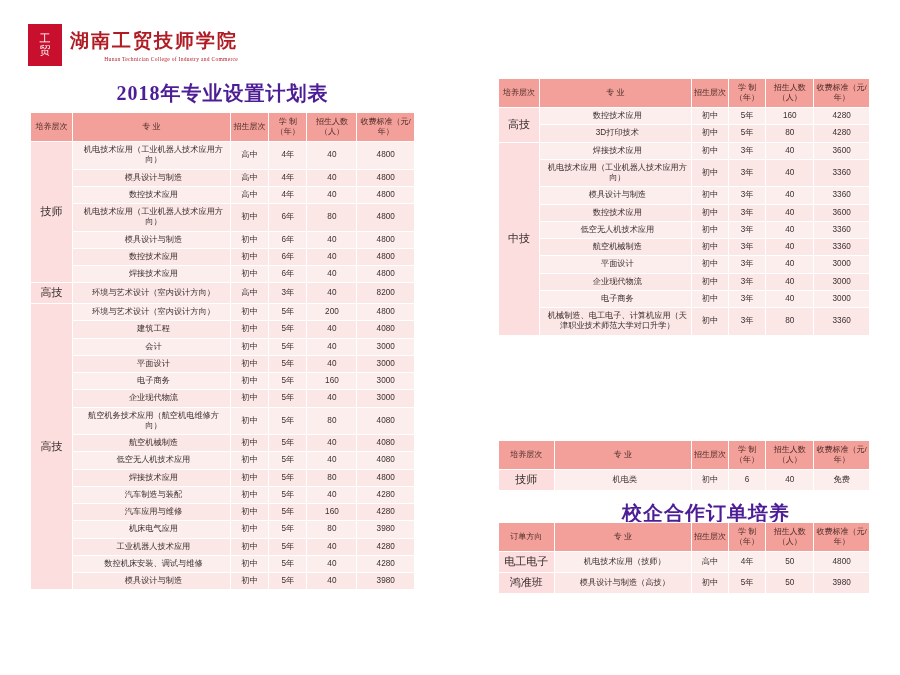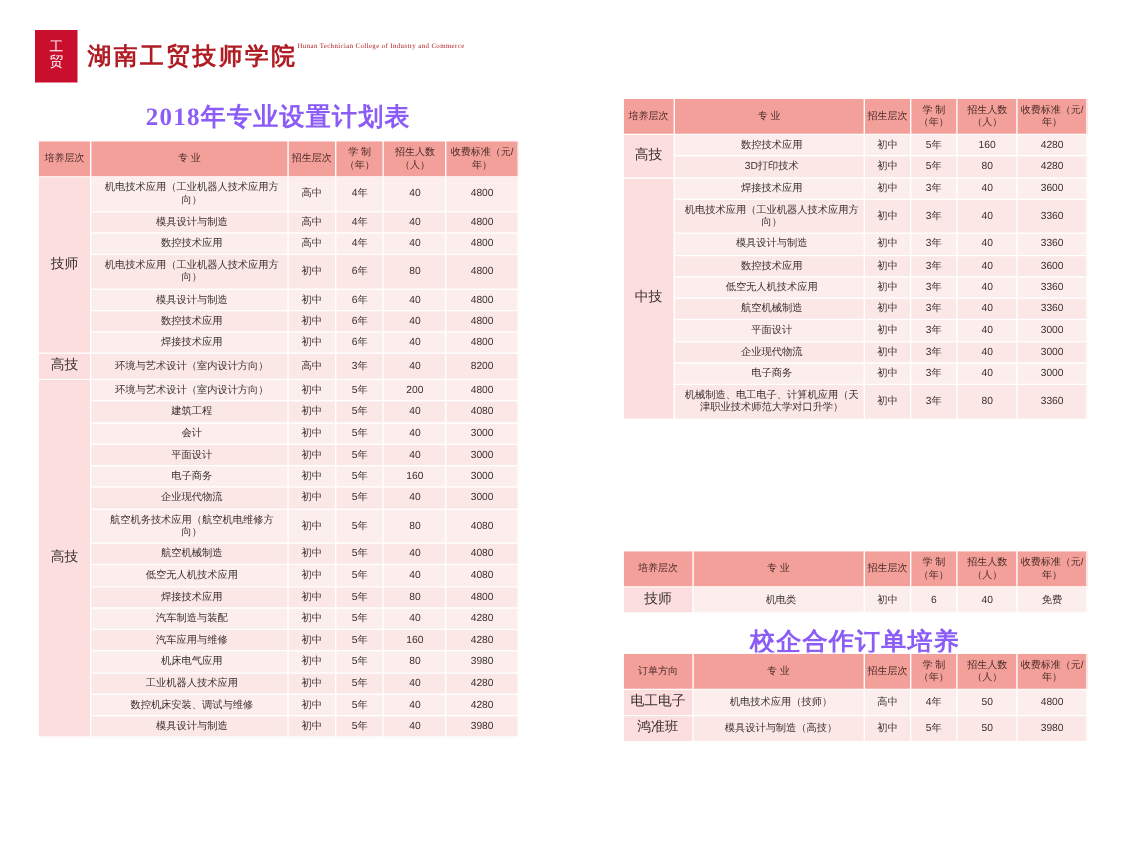--- a/index.html
+++ b/index.html
@@ -30,21 +30,21 @@
     font-family: "Liberation Serif", serif;
     font-size: 11px;
     line-height: 1.05;
     display: flex;
     flex-direction: column;
     align-items: center;
     justify-content: center;
     letter-spacing: 0;
     padding: 2px 0;
   }
-  .logo-text { display: flex; flex-direction: row; }
+  .logo-text { display: flex; flex-direction: column; align-items: flex-end; }
   .logo-cn {
     font-family: "Liberation Serif", serif;
     font-size: 19px;
     font-weight: bold;
     color: #b01c24;
     letter-spacing: 2px;
     white-space: nowrap;
   }
   .logo-en {
     font-family: "Liberation Serif", serif;
@@ -53,21 +53,21 @@
     letter-spacing: 0.3px;
     white-space: nowrap;
     margin-top: 2px;
   }
 
   
   .sec-title {
     font-family: "Liberation Serif", serif;
     font-size: 19px;
     font-weight: bold;
-    color: #8b5cf6;
+    color: #4c1d95;
     text-align: center;
     letter-spacing: 1px;
     white-space: nowrap;
   }
   .sec-title.big { font-size: 20px; }
 
   
   table.tbl {
     border-collapse: collapse;
     width: 100%;
@@ -104,21 +104,21 @@
   table.tbl tbody tr:nth-child(even) td { background: #fae7e6; }
   table.tbl tbody tr:nth-child(even) td.level { background: #fbdedd; }
 
   
   .blk { position: absolute; }
   #left-table-wrap  { left: 30px;  top: 112px;  width: 385px; }
   #left-title       { left: 30px;  top: 80px;   width: 385px; }
   #right-top-wrap   { left: 498px; top: 78px;   width: 372px; }
   #right-mid-title  { left: 498px; top: 408px;  width: 372px; }
   #right-mid-wrap   { left: 498px; top: 440px;  width: 372px; }
-  #right-bot-title  { left: 498px; top: 500px;  width: 372px; }
+  #right-bot-title  { left: 520px; top: 500px;  width: 372px; }
   #right-bot-wrap   { left: 498px; top: 522px;  width: 372px; }
 
   .hdr-2line { line-height: 1.15; }
 </style>
 </head>
 <body>
 
 <div class="page">
 
   <div class="logo-block">

